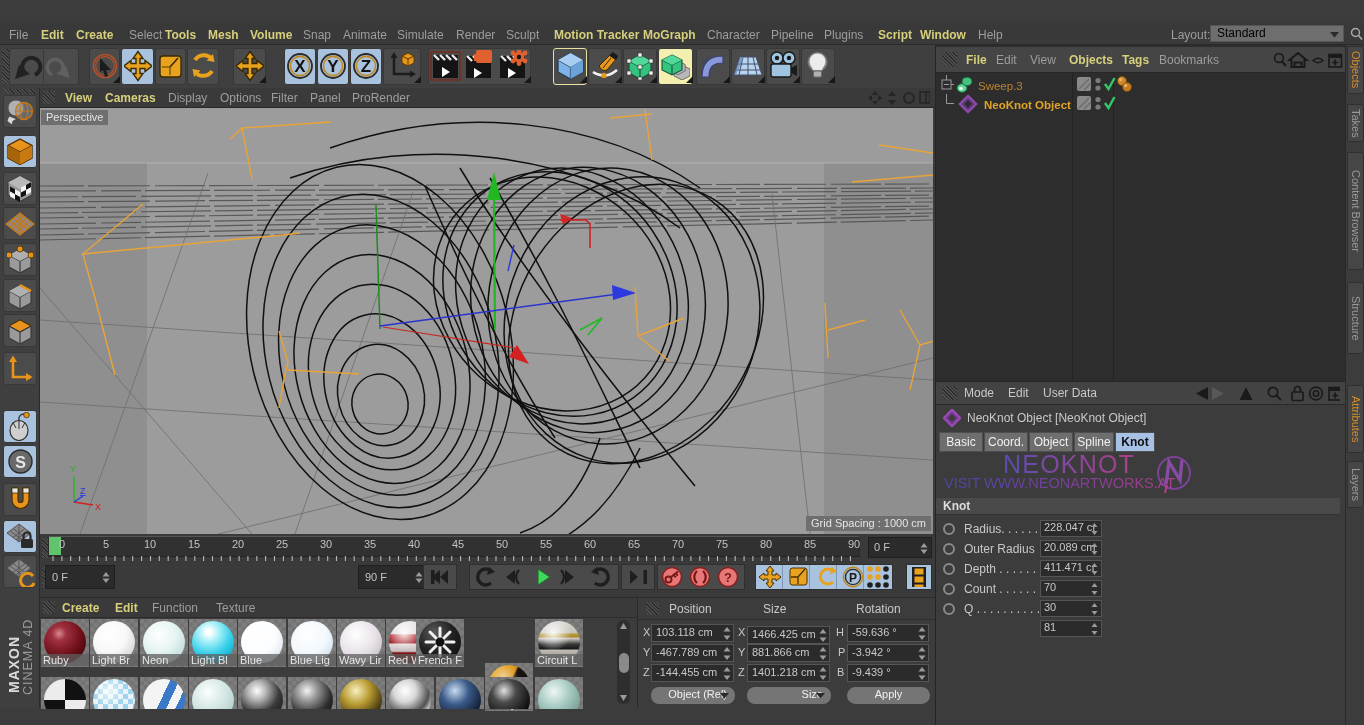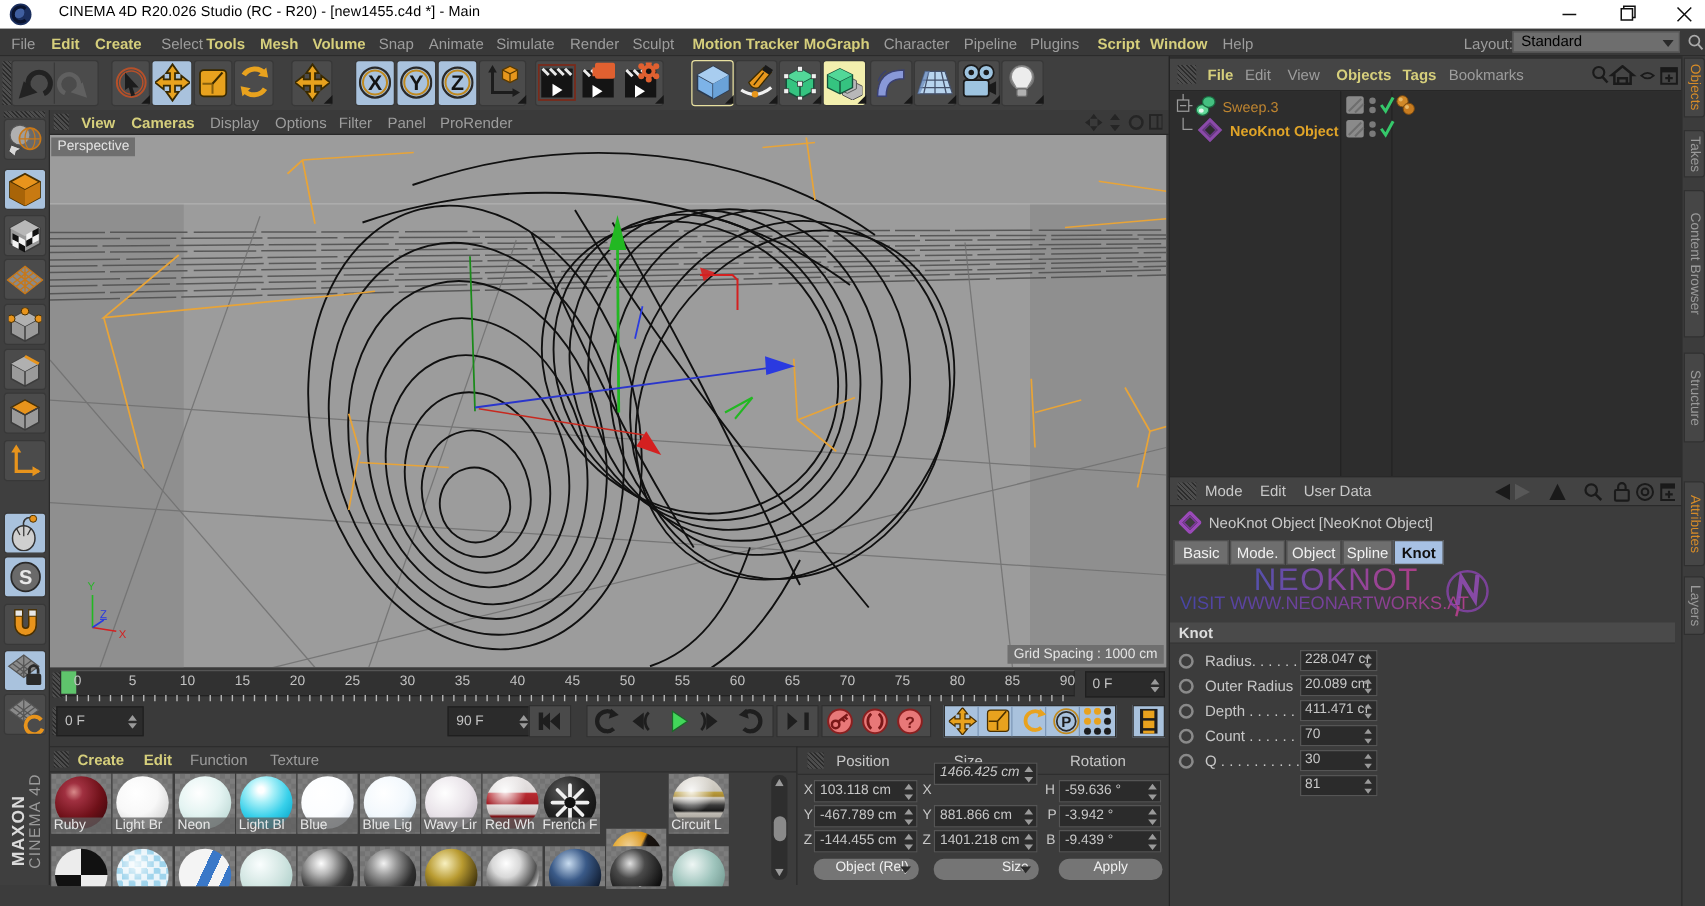--- a/index.html
+++ b/index.html
@@ -67,34 +67,20 @@
 .vtab { position:absolute; left:1px; width:17px; writing-mode:vertical-rl; font-size:11px; color:#9a9a9a; background:#464646; border:1px solid #303030; border-radius:0 3px 3px 0; padding:4px 1px; text-align:center;}
 .vtab.o { color:#d78c28; }
 
 #status { left:0; top:708px; width:1364px; height:17px; background:#3a3a3a; border-top:1px solid #262626; color:#b8b8b8; font-size:11px; }
 .spin { position:absolute; right:1px; top:1px; width:10px; height:15px; }
 </style>
 </head>
 <body>
 <div id="app">
 
-  <div id="titlebar" class="abs">
-    <svg class="abs" style="left:7px;top:2px" width="19" height="19" viewBox="0 0 19 19">
-      <circle cx="9.5" cy="9.5" r="8.7" fill="#1b2f5e"></circle>
-      <circle cx="8" cy="8" r="4.5" fill="#4a6bb0" opacity="0.8"></circle>
-      <path d="M13.5 5 A6 6 0 1 0 13.5 14" fill="none" stroke="#0a1430" stroke-width="2.6"></path>
-    </svg>
-    <span class="title">CINEMA 4D R20.026 Studio (RC - R20) - [new1455.c4d *] - Main</span>
-    <svg class="abs" style="left:1240px;top:0" width="124" height="23" viewBox="0 0 124 23">
-      <line x1="10" y1="11.5" x2="21" y2="11.5" stroke="#111" stroke-width="1.2"></line>
-      <rect x="57" y="7" width="9" height="9" fill="none" stroke="#111" stroke-width="1.2"></rect>
-      <path d="M59 7 v-2 h9 v9 h-2" fill="none" stroke="#111" stroke-width="1.2"></path>
-      <path d="M102 6 l11 11 M113 6 l-11 11" stroke="#111" stroke-width="1.2"></path>
-    </svg>
-  </div>
 
   <div id="menubar" class="abs">
     <span class="mi" style="left:9px">File</span>
     <span class="mi y" style="left:41px">Edit</span>
     <span class="mi y" style="left:76px">Create</span>
     <span class="mi" style="left:129px">Select</span>
     <span class="mi y" style="left:165px">Tools</span>
     <span class="mi y" style="left:208px">Mesh</span>
     <span class="mi y" style="left:250px">Volume</span>
     <span class="mi" style="left:303px">Snap</span>
@@ -695,21 +681,21 @@
           <div class="lbl">Blue Lig</div>
         </div>
         <div class="mat" style="left:297px;top:21px;">
           <div class="ball" style="background:radial-gradient(circle at 38% 32%, #ffffff 0%, #e8e2e8 50%, #c0b8c2 88%, #989098 100%)"></div>
           <div class="lbl">Wavy Lir</div>
         </div>
         <div class="mat" style="left:346px;top:21px;">
           <div class="ball" style="background:radial-gradient(circle at 36% 28%, rgba(255,255,255,.95) 0%, rgba(255,255,255,0) 42%), linear-gradient(180deg, #e8e4e4 0%, #ddd8d8 30%, #b82a30 33%, #a32028 52%, #e0d8d8 55%, #c8c0c0 72%, #801418 76%, #5a0e10 100%)"></div>
           <div class="lbl">Red Wh</div>
         </div>
-        <div class="mat" style="left:392px;top:21px;">
+        <div class="mat" style="left:376px;top:21px;">
           <div class="ball" style="background:radial-gradient(circle at 36% 28%, #5a5a5a 0%, #222 45%, #0a0a0a 100%)"></div>
           <svg class="abs" style="left:3px;top:2px" width="42" height="42" viewBox="0 0 42 42">
             <g stroke="#f0f0f0" stroke-width="3" stroke-linecap="round">
               <line x1="21" y1="7" x2="21" y2="35"></line>
               <line x1="7" y1="21" x2="35" y2="21"></line>
               <line x1="11" y1="11" x2="31" y2="31"></line>
               <line x1="31" y1="11" x2="11" y2="31"></line>
             </g>
             <circle cx="21" cy="21" r="4.5" fill="#111" stroke="none"></circle>
           </svg>
@@ -783,21 +769,21 @@
         </svg></div>
     <div class="cfield" style="left:13px;top:46px;">-467.789 cm<svg class="spin" width="10" height="15">
           <path d="M5 1 l3.5 4.5 h-7 z M5 14 l3.5 -4.5 h-7 z" fill="#9a9a9a"></path>
         </svg></div>
     <div class="cfield" style="left:13px;top:66px;">-144.455 cm<svg class="spin" width="10" height="15">
           <path d="M5 1 l3.5 4.5 h-7 z M5 14 l3.5 -4.5 h-7 z" fill="#9a9a9a"></path>
         </svg></div>
     <span class="clab" style="left:100px;top:28px">X</span>
     <span class="clab" style="left:100px;top:48px">Y</span>
     <span class="clab" style="left:100px;top:68px">Z</span>
-    <div class="cfield" style="left:109px;top:12px;font-style:italic;">1466.425 cm<svg class="spin" width="10" height="15">
+    <div class="cfield" style="left:109px;top:28px;">1466.425 cm<svg class="spin" width="10" height="15">
           <path d="M5 1 l3.5 4.5 h-7 z M5 14 l3.5 -4.5 h-7 z" fill="#9a9a9a"></path>
         </svg></div>
     <div class="cfield" style="left:109px;top:46px;">881.866 cm<svg class="spin" width="10" height="15">
           <path d="M5 1 l3.5 4.5 h-7 z M5 14 l3.5 -4.5 h-7 z" fill="#9a9a9a"></path>
         </svg></div>
     <div class="cfield" style="left:109px;top:66px;">1401.218 cm<svg class="spin" width="10" height="15">
           <path d="M5 1 l3.5 4.5 h-7 z M5 14 l3.5 -4.5 h-7 z" fill="#9a9a9a"></path>
         </svg></div>
     <span class="clab" style="left:198px;top:28px">H</span>
     <span class="clab" style="left:200px;top:48px">P</span>
@@ -913,21 +899,21 @@
         <rect x="135" y="2.5" width="12.5" height="3.4" fill="#1a1a1a"></rect>
         <path d="M141.2 7.5 v6 M138.2 10.5 h6" stroke="#1a1a1a" stroke-width="1.7"></path>
       </svg>
     </div>
     <svg class="abs" style="left:7px;top:27px" width="18" height="18" viewBox="0 0 18 18">
       <path d="M9 1 L17 9 L9 17 L1 9 Z" fill="none" stroke="#9a4ab8" stroke-width="2.6"></path>
       <path d="M9 4 L14 9 L9 14 L4 9 Z" fill="none" stroke="#7a3898" stroke-width="1.4"></path>
     </svg>
     <span class="abs" style="left:31px;top:29px;font-size:12px;color:#c9c9c9;">NeoKnot Object [NeoKnot Object]</span>
     <div class="atab" style="left:3px;width:44px;top:50px;">Basic</div>
-    <div class="atab" style="left:48px;width:44px;top:50px;">Mode.</div>
+    <div class="atab" style="left:48px;width:44px;top:50px;">Coord.</div>
     <div class="atab" style="left:93px;width:44px;top:50px;">Object</div>
     <div class="atab" style="left:138px;width:40px;top:50px;">Spline</div>
     <div class="atab sel" style="left:179px;width:40px;top:50px;">Knot</div>
 
     <div class="abs" style="left:67px;top:68px;font-size:25px;font-weight:normal;letter-spacing:1.2px;opacity:.8;background:linear-gradient(90deg,#5b55c8,#a04ab8 55%,#c8409a);-webkit-background-clip:text;background-clip:text;color:transparent;font-family:'Liberation Sans';">NEOKNOT</div>
     <div class="abs" style="left:8px;top:93px;font-size:14.5px;font-weight:normal;letter-spacing:0px;opacity:.8;background:linear-gradient(90deg,#4a48c0,#8a42b0 55%,#c8409a);-webkit-background-clip:text;background-clip:text;color:transparent;">VISIT WWW.NEONARTWORKS.AT</div>
     <svg class="abs" style="left:218px;top:70px" width="40" height="42" viewBox="0 0 40 42" opacity=".8">
       <circle cx="20" cy="21" r="16" fill="none" stroke="#8a44b0" stroke-width="2"></circle>
       <path d="M12 32 L15 10 L26 28 L28 8" fill="none" stroke="#9a4ec0" stroke-width="3.4"></path>
       <path d="M13 33 l-2 8" stroke="#c8409a" stroke-width="2"></path>

